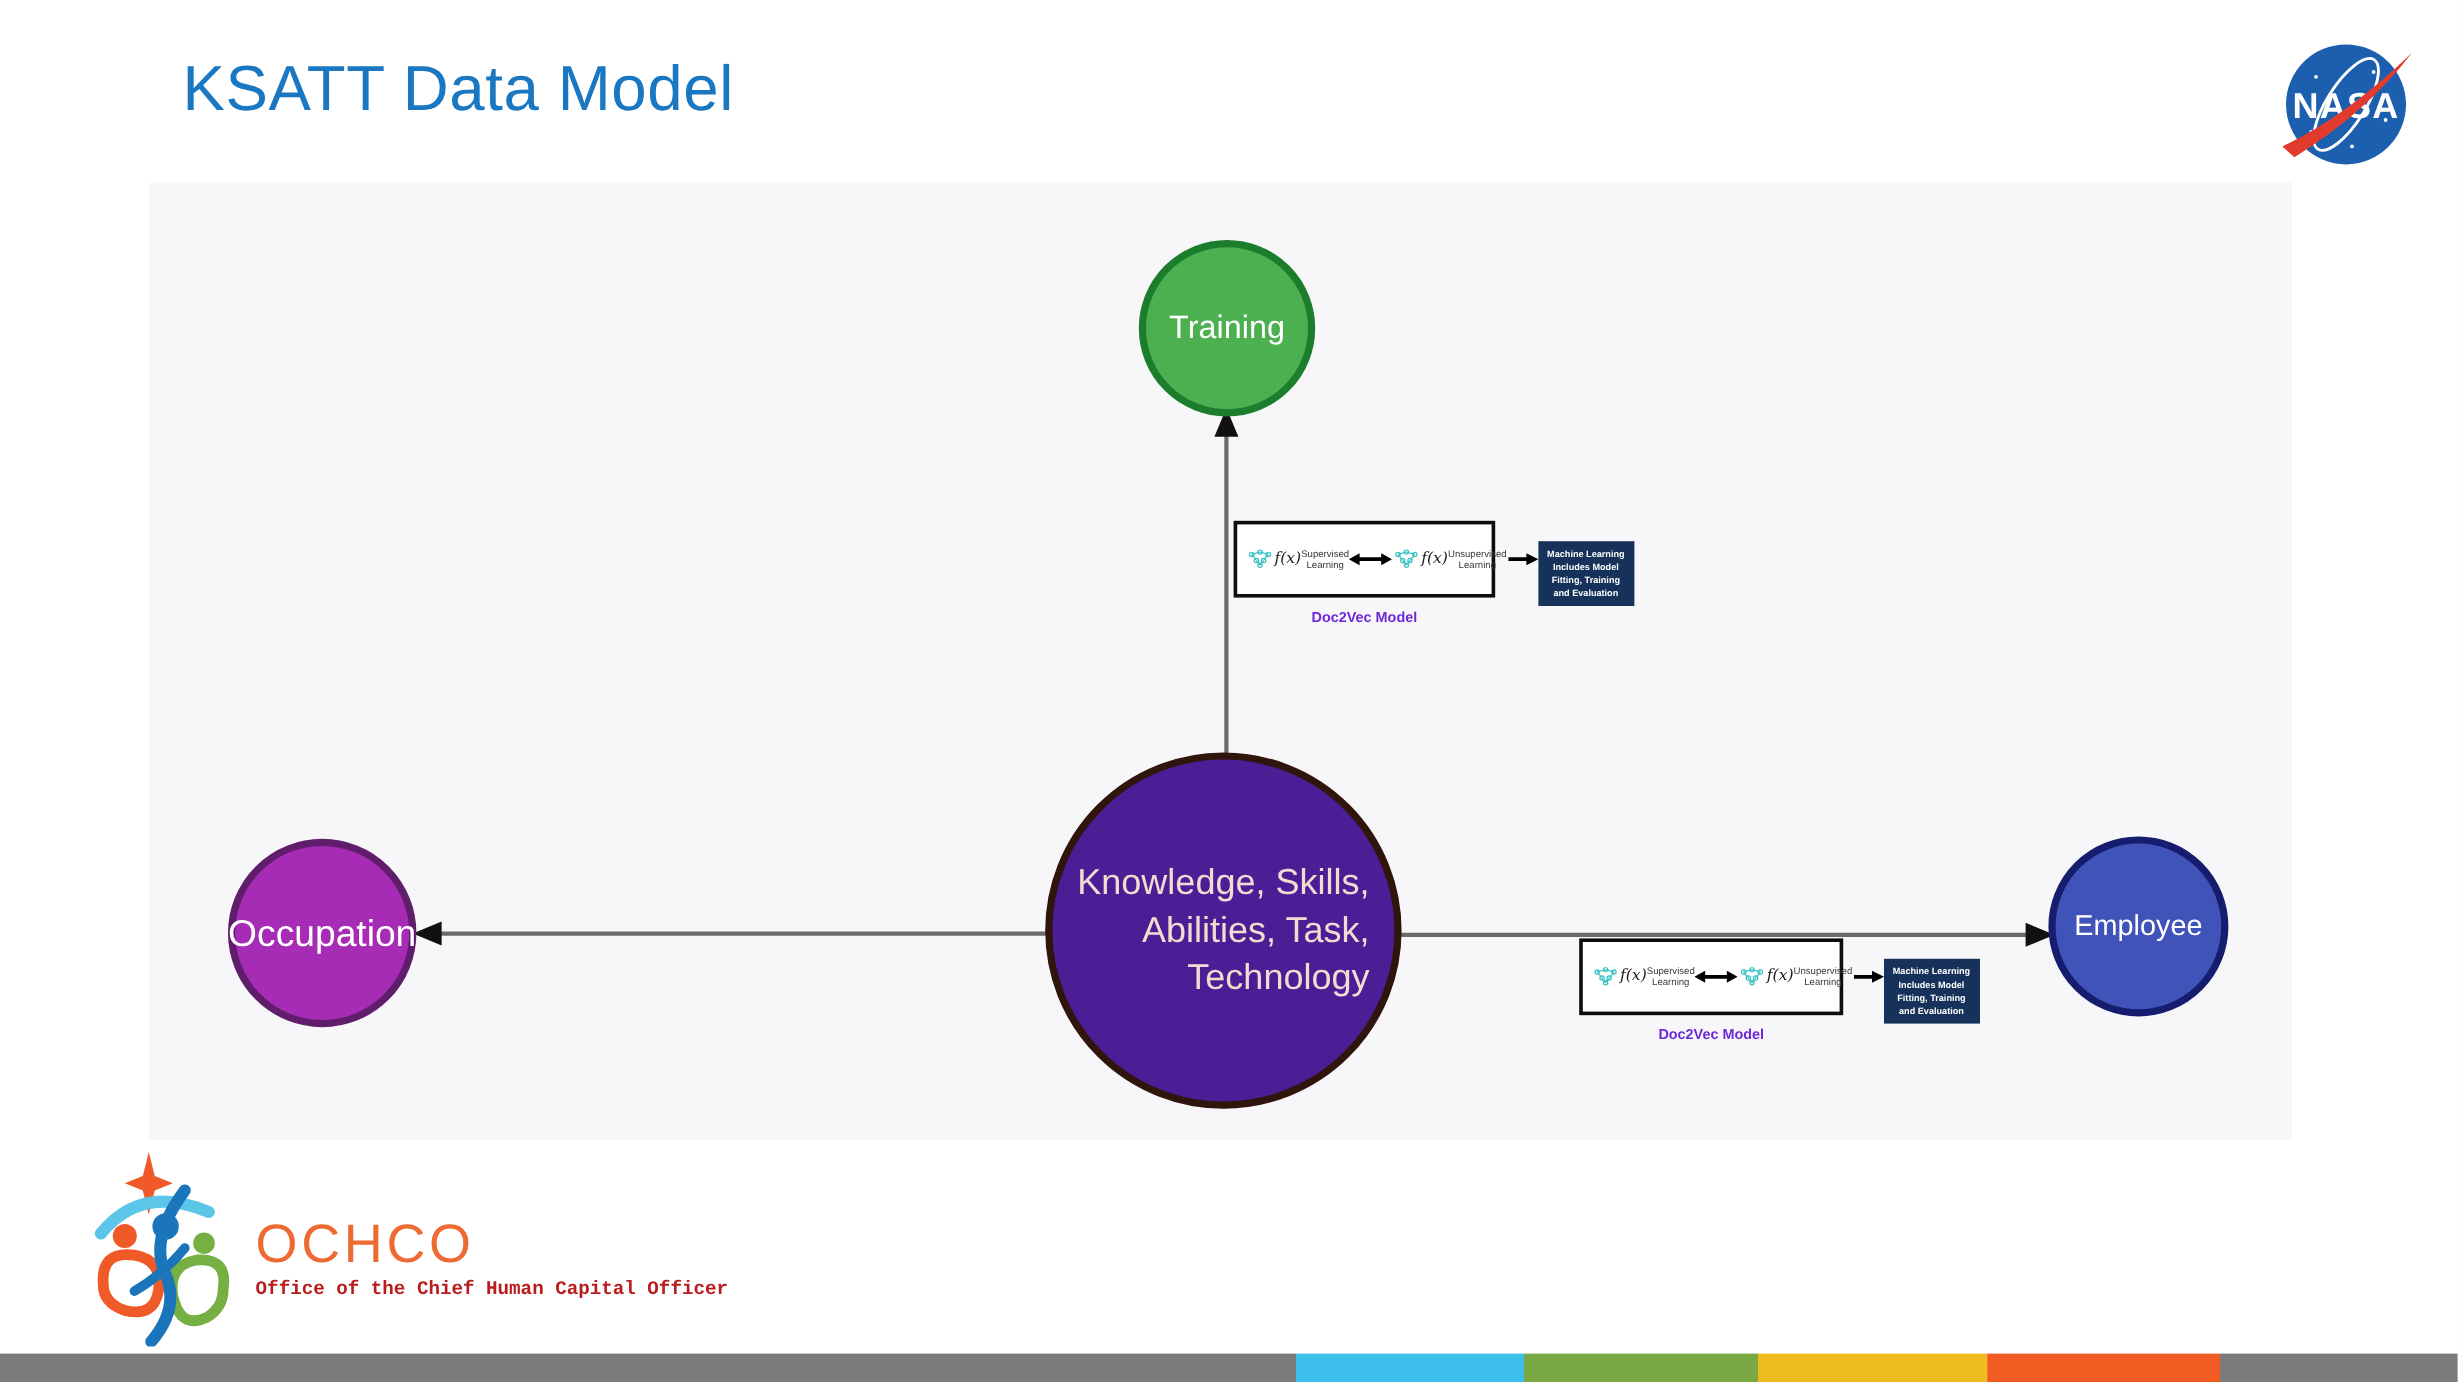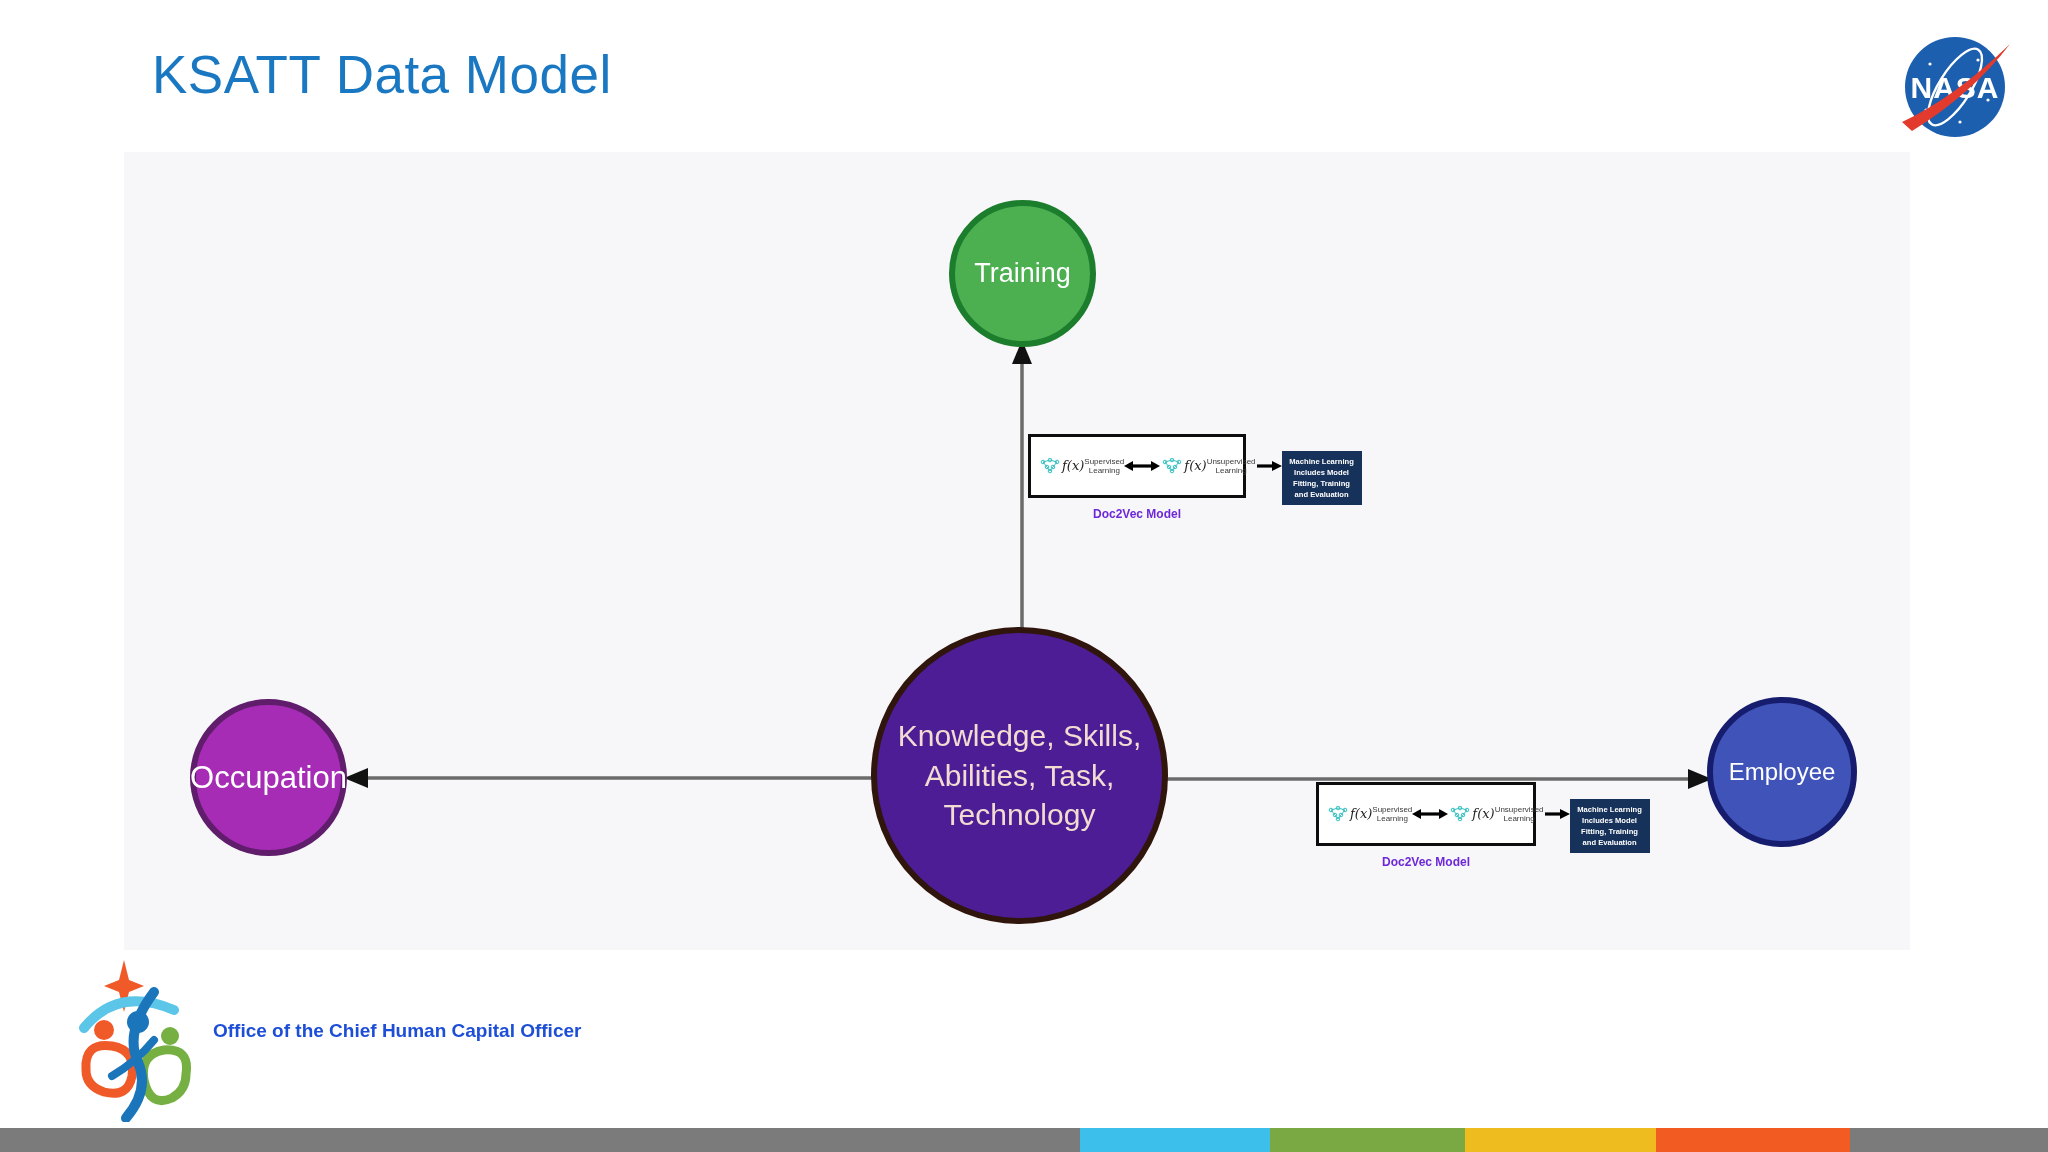--- a/index.html
+++ b/index.html
@@ -17,21 +17,21 @@
   
   .panel {
     position:absolute; left:124px; top:152px; width:1786px; height:798px;
     background:#f7f7f9;
   }
   
   .arrows { position:absolute; left:0; top:0; width:2048px; height:1152px; pointer-events:none; }
   
   .node {
     position:absolute; border-radius:50%; box-sizing:border-box;
-    display:flex; align-items:center; justify-content:center; text-align:center;
+    display:flex; align-items:center; justify-content:center; text-align:right;
     color:#ffffff; border:6px solid #000;
   }
   #node-training   { left:949px;  top:200px; width:147px; height:147px; font-size:27px; }
   #node-occupation { left:190px;  top:699px; width:157px; height:157px; font-size:31px; }
   #node-employee   { left:1707px; top:697px; width:150px; height:150px; font-size:24px; }
   #node-center     {
     left:871px; top:627px; width:297px; height:297px; font-size:30px;
     color:#f2dcd2; white-space:pre-line; line-height:1.32; font-weight:400;
   }
   
@@ -51,21 +51,21 @@
   .d2v-ml {
     width:80px; height:54px; color:#ffffff; font-size:7.6px; font-weight:700;
     display:flex; align-items:center; justify-content:center; text-align:center;
     padding:2px 4px; box-sizing:border-box; line-height:1.45; flex:none;margin-top:24px;
   }
   .d2v-cap { font-size:12px; color:#6d28d9; margin-top:9px; font-weight:700; }
   
   .ochco-icon { position:absolute; left:78px; top:958px; width:114px; height:164px; }
   .ochco-text { position:absolute; left:213px; top:1014px; }
   .ochco-brand { font-size:45px; letter-spacing:3px; line-height:1; font-weight:400; }
-  .ochco-sub { font-size:19px; font-weight:700; color:#1d4ed8; margin-top:6px; }
+  .ochco-sub { font-size:16px; font-weight:700; color:#b91c1c; margin-top:6px;font-family:Liberation Mono, monospace; }
   
   .bottombar { position:absolute; left:0; bottom:0; width:2048px; height:24px; display:flex; }
   .bottombar div { height:100%; }
   .seg-0 { width:1080px; } .seg-1 { width:190px; } .seg-2 { width:195px; }
   .seg-3 { width:191px; } .seg-4 { width:194px; } .seg-5 { width:198px; }
 </style>
 </head>
 <body>
 
 <h1 class="title" style="color: rgb(26, 120, 194);">KSATT Data Model</h1>
@@ -232,20 +232,21 @@
   <path d="M8 112 Q 6 84 34 88 Q 58 92 54 118 Q 50 140 26 134 Q 8 128 8 112 Z" fill="none" stroke="#f05a28" stroke-width="9"></path>
 
   <circle cx="92" cy="78" r="9" fill="#76b043"></circle>
   <path d="M108 116 Q 112 90 86 92 Q 62 96 66 122 Q 72 150 94 140 Q 108 132 108 116 Z" fill="none" stroke="#76b043" stroke-width="9"></path>
 
   <circle cx="60" cy="64" r="11" fill="#1b75bb"></circle>
   <path d="M76 34 Q 46 74 60 104 Q 72 132 48 160" fill="none" stroke="#1b75bb" stroke-width="10" stroke-linecap="round"></path>
   <path d="M34 118 Q 58 104 76 82" fill="none" stroke="#1b75bb" stroke-width="8" stroke-linecap="round"></path>
 </svg>
 <div class="ochco-text">
+  <div class="ochco-brand" style="color: rgb(237, 107, 51);">OCHCO</div>
   <div class="ochco-sub">Office of the Chief Human Capital Officer</div>
 </div>
 
 <div class="bottombar">
   <div class="seg-0" style="background-color: rgb(123, 123, 123);"></div>
   <div class="seg-1" style="background-color: rgb(61, 191, 236);"></div>
   <div class="seg-2" style="background-color: rgb(122, 169, 67);"></div>
   <div class="seg-3" style="background-color: rgb(238, 188, 31);"></div>
   <div class="seg-4" style="background-color: rgb(242, 92, 34);"></div>
   <div class="seg-5" style="background-color: rgb(123, 123, 123);"></div>

